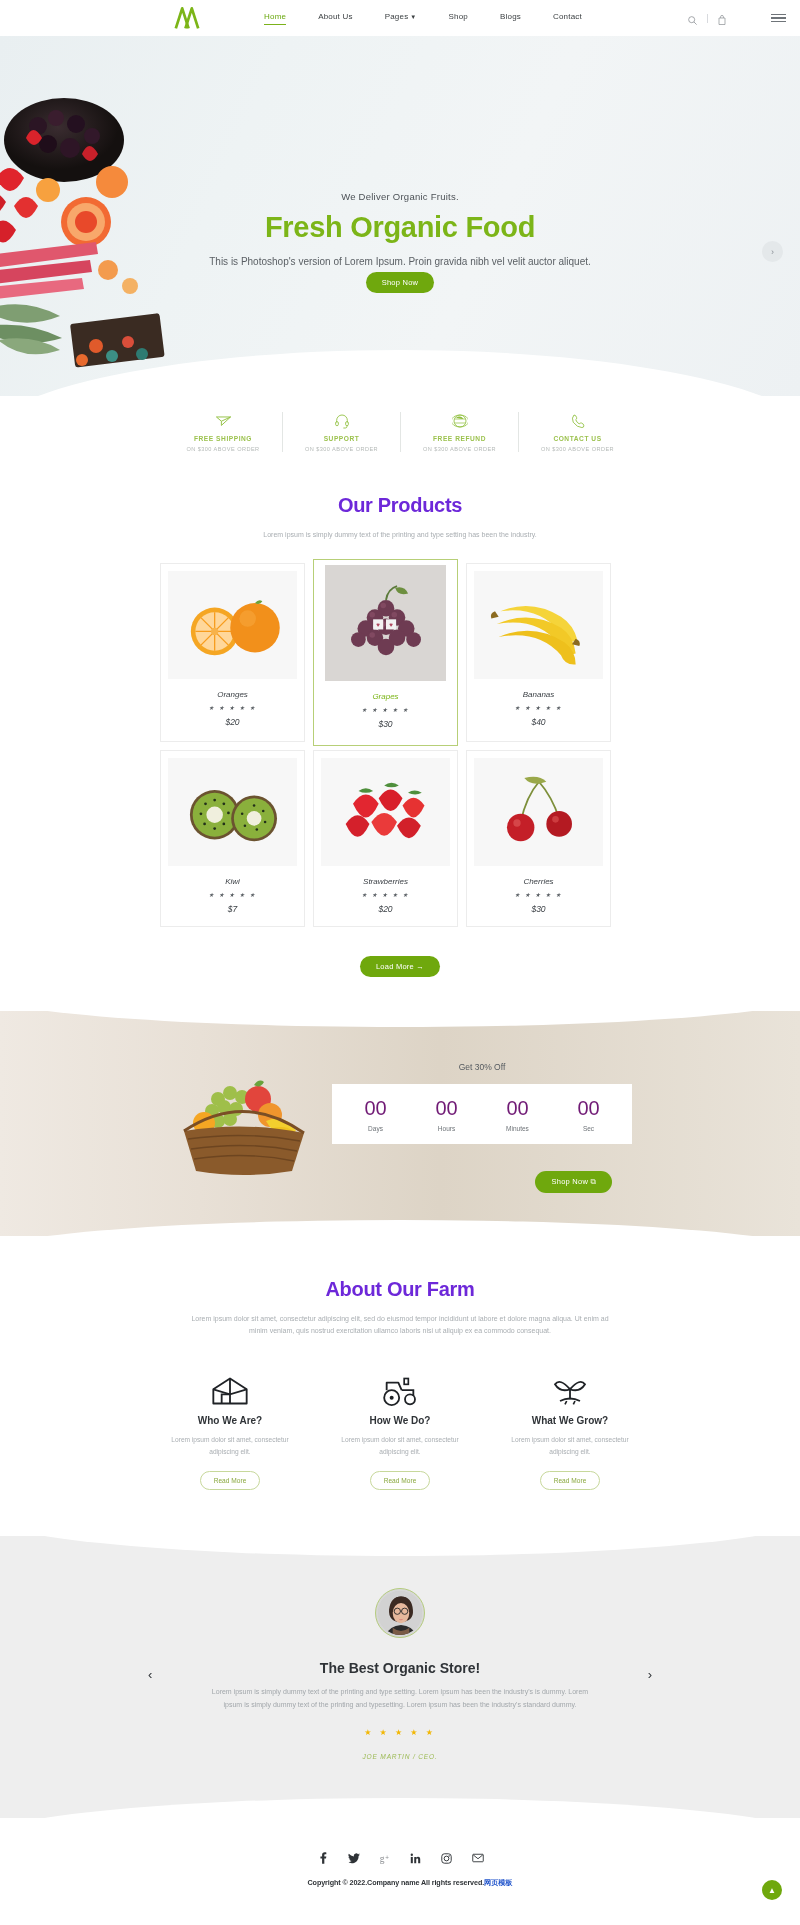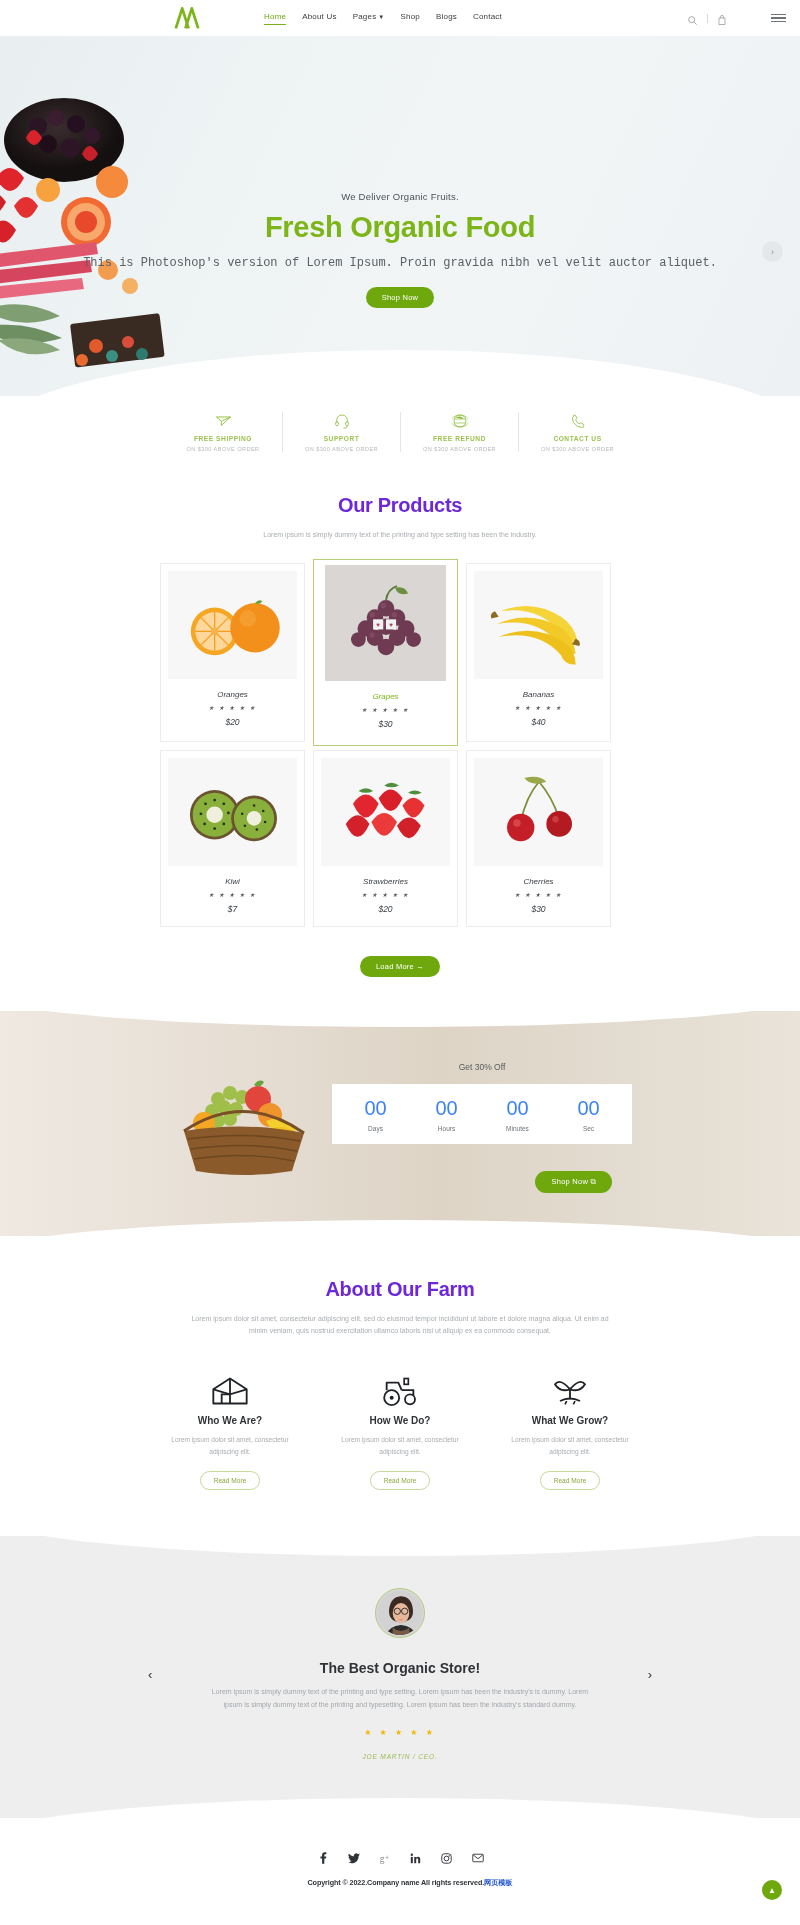--- a/index.html
+++ b/index.html
@@ -22,21 +22,21 @@
     z-index: 40;
   }
   .logo {
     margin-left: 170px;
     width: 34px; height: 26px;
     display: flex; align-items: center; justify-content: center;
   }
   .nav {
     display: flex;
     align-items: center;
-    gap: 16px;
+    gap: 32px;
     margin-left: 60px;
   }
   .nav-item {
     font-size: 8px;
     color: #3c4043;
     letter-spacing: .2px;
     white-space: nowrap;
     padding-bottom: 3px;
     cursor: pointer;
   }
@@ -83,25 +83,23 @@
   }
   .hero-title {
     font-size: 29px;
     font-weight: 700;
     color: #7cb518;
     letter-spacing: -0.3px;
     line-height: 1.12;
     margin-bottom: 10px;
   }
   .hero-sub {
-    font-size: 12px;
+    font-size: 10px;
     color: #5b6065;
     line-height: 1.75;
-    margin-bottom: 12px;
-    font-family: Liberation Mono, monospace;
   }
   .btn-pill {
     display: inline-block;
     background: #6fa80d;
     color: #fff;
     font-size: 7.5px;
     letter-spacing: .25px;
     padding: 6px 16px;
     border-radius: 20px;
     border: none;
@@ -239,21 +237,21 @@
   }
   .sale-off { font-size: 8.5px; color: #555a5f; text-align: center; margin-top: 8px; }
   .counter {
     margin-top: 12px;
     background: #fff;
     padding: 14px 8px 12px;
     display: flex;
     justify-content: space-around;
   }
   .cbox { text-align: center; width: 60px; }
-  .cnum { font-size: 20px; font-weight: 400; color: #3b82f6; line-height: 1; }
+  .cnum { font-size: 20px; font-weight: 400; color: #701a75; line-height: 1; }
   .clab { font-size: 6.5px; color: #6d7277; margin-top: 7px; }
   .sale-btn-wrap { text-align: right; margin-top: 26px; padding-right: 20px; }
   .sale-wave-top, .sale-wave-bot {
     position: absolute; left: -3%; width: 106%; height: 36px; background: #fff; z-index: 2;
   }
   .sale-wave-top { top: -20px; border-radius: 0 0 50% 50% / 0 0 100% 100%; }
   .sale-wave-bot { bottom: -20px; border-radius: 50% 50% 0 0 / 100% 100% 0 0; }
 
   
   .about { padding: 42px 0 46px; background: #fff; text-align: center; }

